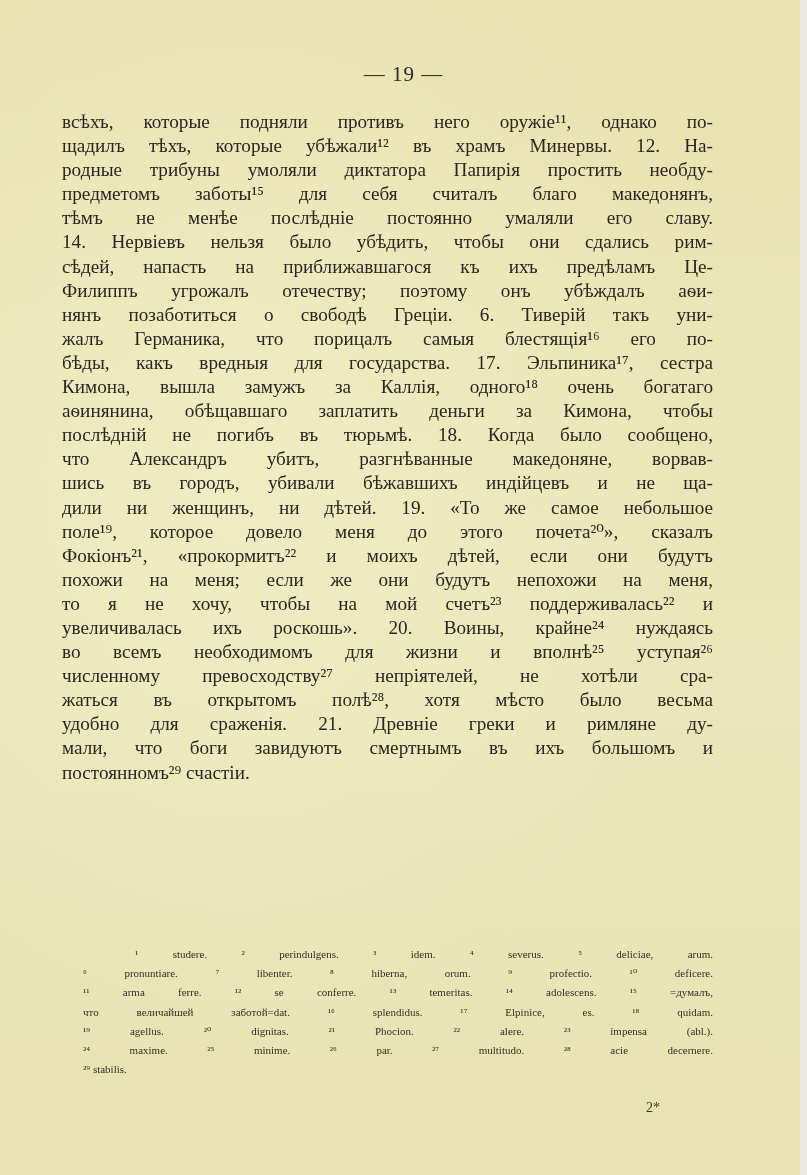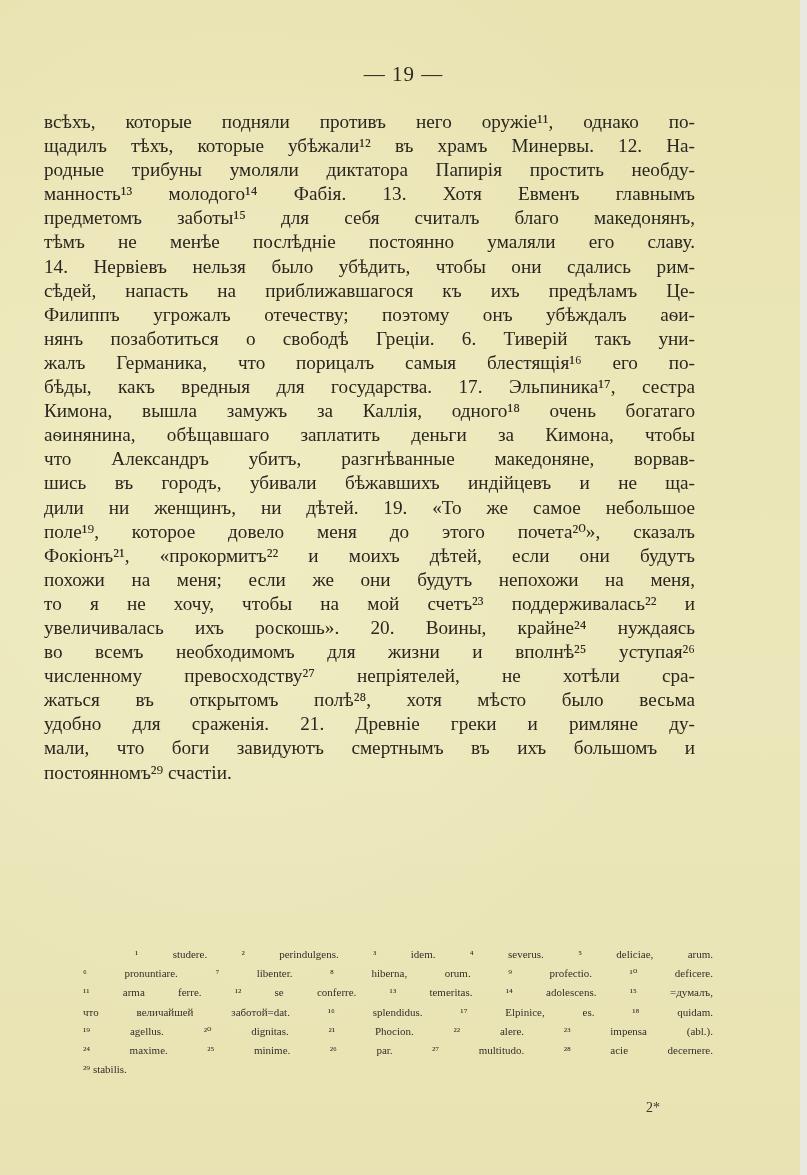--- a/index.html
+++ b/index.html
@@ -43,21 +43,21 @@
       left: 0;
       width: 807px;
       top: 62px;
       text-align: center;
       font-size: 21px;
       letter-spacing: 1px;
       color: #2b2822;
     }
     .body-text {
       position: absolute;
-      left: 44px;
+      left: 62px;
       top: 110px;
       width: 651px;
     }
     .line {
       height: 24.1px;
       line-height: 24.1px;
       font-size: 19.2px;
       white-space: nowrap;
       text-align: justify;
       text-align-last: justify;
@@ -99,31 +99,31 @@
 <body>
 
 <div class="page">
 
   <div class="page-number">— 19 —</div>
 
   <div class="body-text">
     <div class="line">всѣхъ, которые подняли противъ него оружіе¹¹, однако по-</div>
     <div class="line">щадилъ тѣхъ, которые убѣжали¹² въ храмъ Минервы. 12. На-</div>
     <div class="line">родные трибуны умоляли диктатора Папирія простить необду-</div>
-    <div class="line">манность¹³ молодого¹⁴ Фабія.  13. Хотя Евменъ главнымъ</div>
     <div class="line">предметомъ заботы¹⁵ для себя считалъ благо македонянъ,</div>
     <div class="line">тѣмъ не менѣе послѣдніе постоянно умаляли его славу.</div>
     <div class="line">14. Нервіевъ нельзя было убѣдить, чтобы они сдались рим-</div>
     <div class="line">сѣдей, напасть на приближавшагося къ ихъ предѣламъ Це-</div>
     <div class="line">Филиппъ угрожалъ отечеству; поэтому онъ убѣждалъ аѳи-</div>
     <div class="line">нянъ позаботиться о свободѣ Греціи.  6. Тиверій такъ уни-</div>
     <div class="line">жалъ Германика, что порицалъ самыя блестящія¹⁶ его по-</div>
     <div class="line">бѣды, какъ вредныя для государства.  17. Эльпиника¹⁷, сестра</div>
     <div class="line">Кимона, вышла замужъ за Каллія, одного¹⁸ очень богатаго</div>
     <div class="line">аѳинянина, обѣщавшаго заплатить деньги за Кимона, чтобы</div>
+    <div class="line">послѣдній не погибъ въ тюрьмѣ.  18. Когда было сообщено,</div>
     <div class="line">что Александръ убитъ, разгнѣванные македоняне, ворвав-</div>
     <div class="line">шись въ городъ, убивали бѣжавшихъ индійцевъ и не ща-</div>
     <div class="line">дили ни женщинъ, ни дѣтей.   19. «То же самое небольшое</div>
     <div class="line">поле¹⁹, которое довело меня до этого почета²⁰», сказалъ</div>
     <div class="line">Фокіонъ²¹, «прокормитъ²² и моихъ дѣтей, если они будутъ</div>
     <div class="line">похожи на меня; если же они будутъ непохожи на меня,</div>
     <div class="line">то я не хочу, чтобы на мой счетъ²³ поддерживалась²² и</div>
     <div class="line">увеличивалась ихъ роскошь».  20. Воины, крайне²⁴ нуждаясь</div>
     <div class="line">во всемъ необходимомъ для жизни и вполнѣ²⁵ уступая²⁶</div>
     <div class="line">численному превосходству²⁷ непріятелей, не хотѣли сра-</div>

